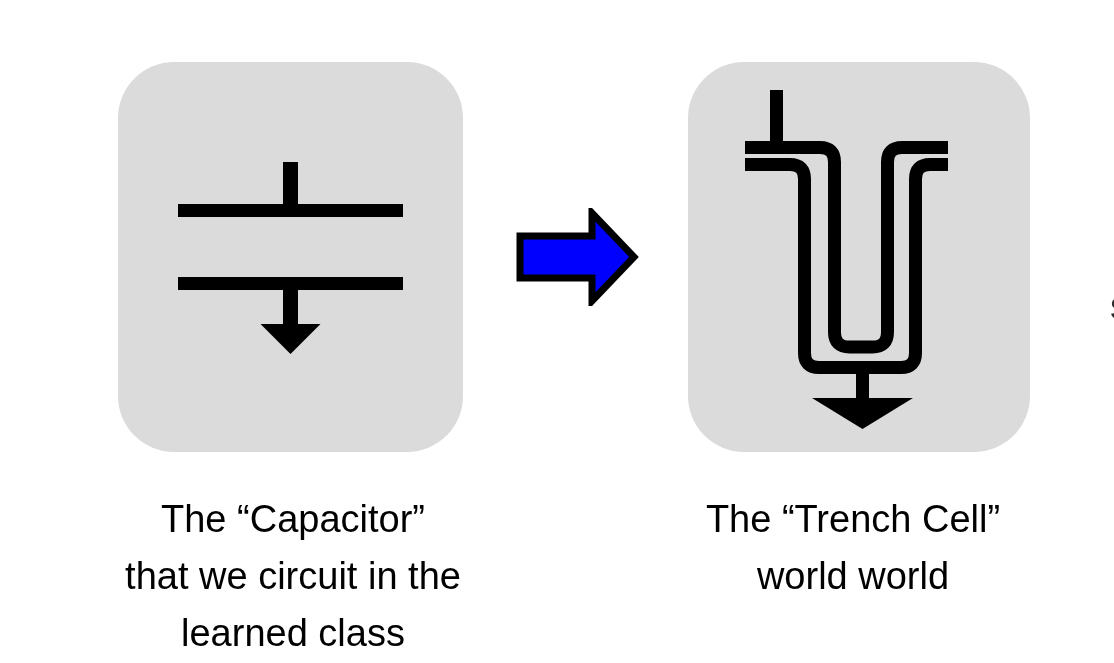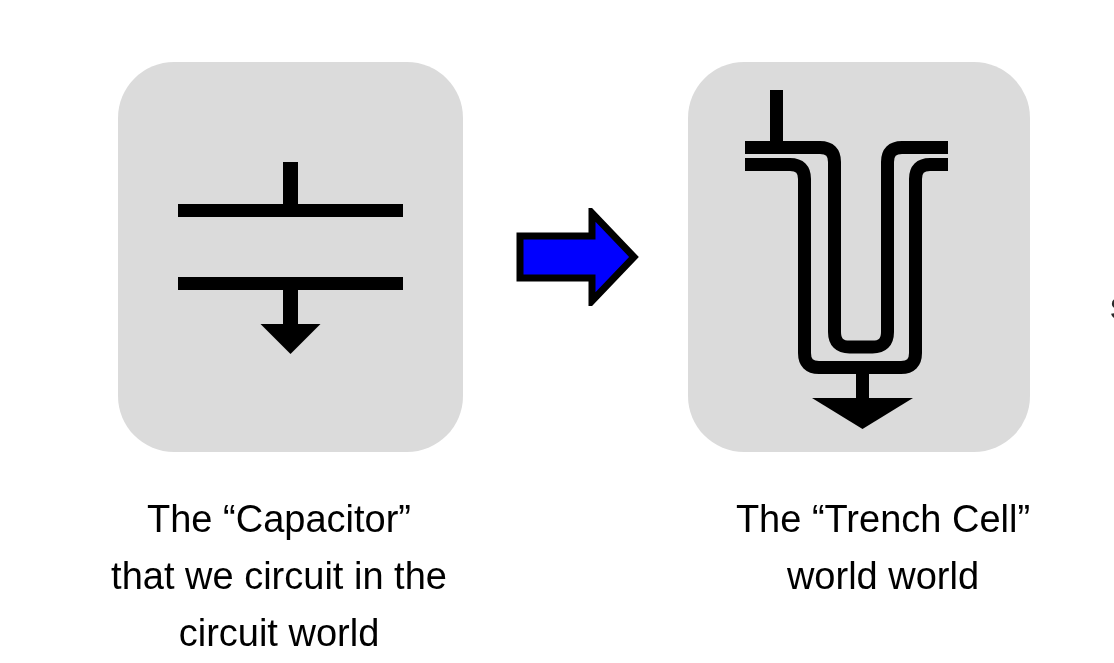--- a/index.html
+++ b/index.html
@@ -43,22 +43,22 @@
     position: absolute;
     top: 491px;
     width: 460px;
     margin: 0;
     text-align: center;
     font-size: 38px;
     line-height: 57px;
     color: #000000;
     letter-spacing: 0px;
   }
-  .caption.left  { left: 49px; }
-  .caption.right { left: 653px; }
+  .caption.left  { left: 63px; }
+  .caption.right { left: 623px; }
   .caption span { display: block; white-space: nowrap; }
   .edge-fragment {
     position: absolute;
     left: 1110px;
     top: 287px;
     font-size: 38px;
     line-height: 38px;
     color: #2a2a2a;
   }
 </style>
@@ -107,21 +107,21 @@
       </g>
       <g>
         <polygon points="124,336 225,336 174.5,367" fill="#000000"></polygon>
       </g>
     </svg>
   </div>
 
   <p class="caption left">
     <span>The “Capacitor”</span>
     <span>that we circuit in the</span>
-    <span>circuit world</span>
+    <span>learned class</span>
   </p>
 
   <p class="caption right">
     <span>The “Trench Cell”</span>
     <span>world world</span>
   </p>
 
   <span class="edge-fragment">s</span>
 
 </div>

